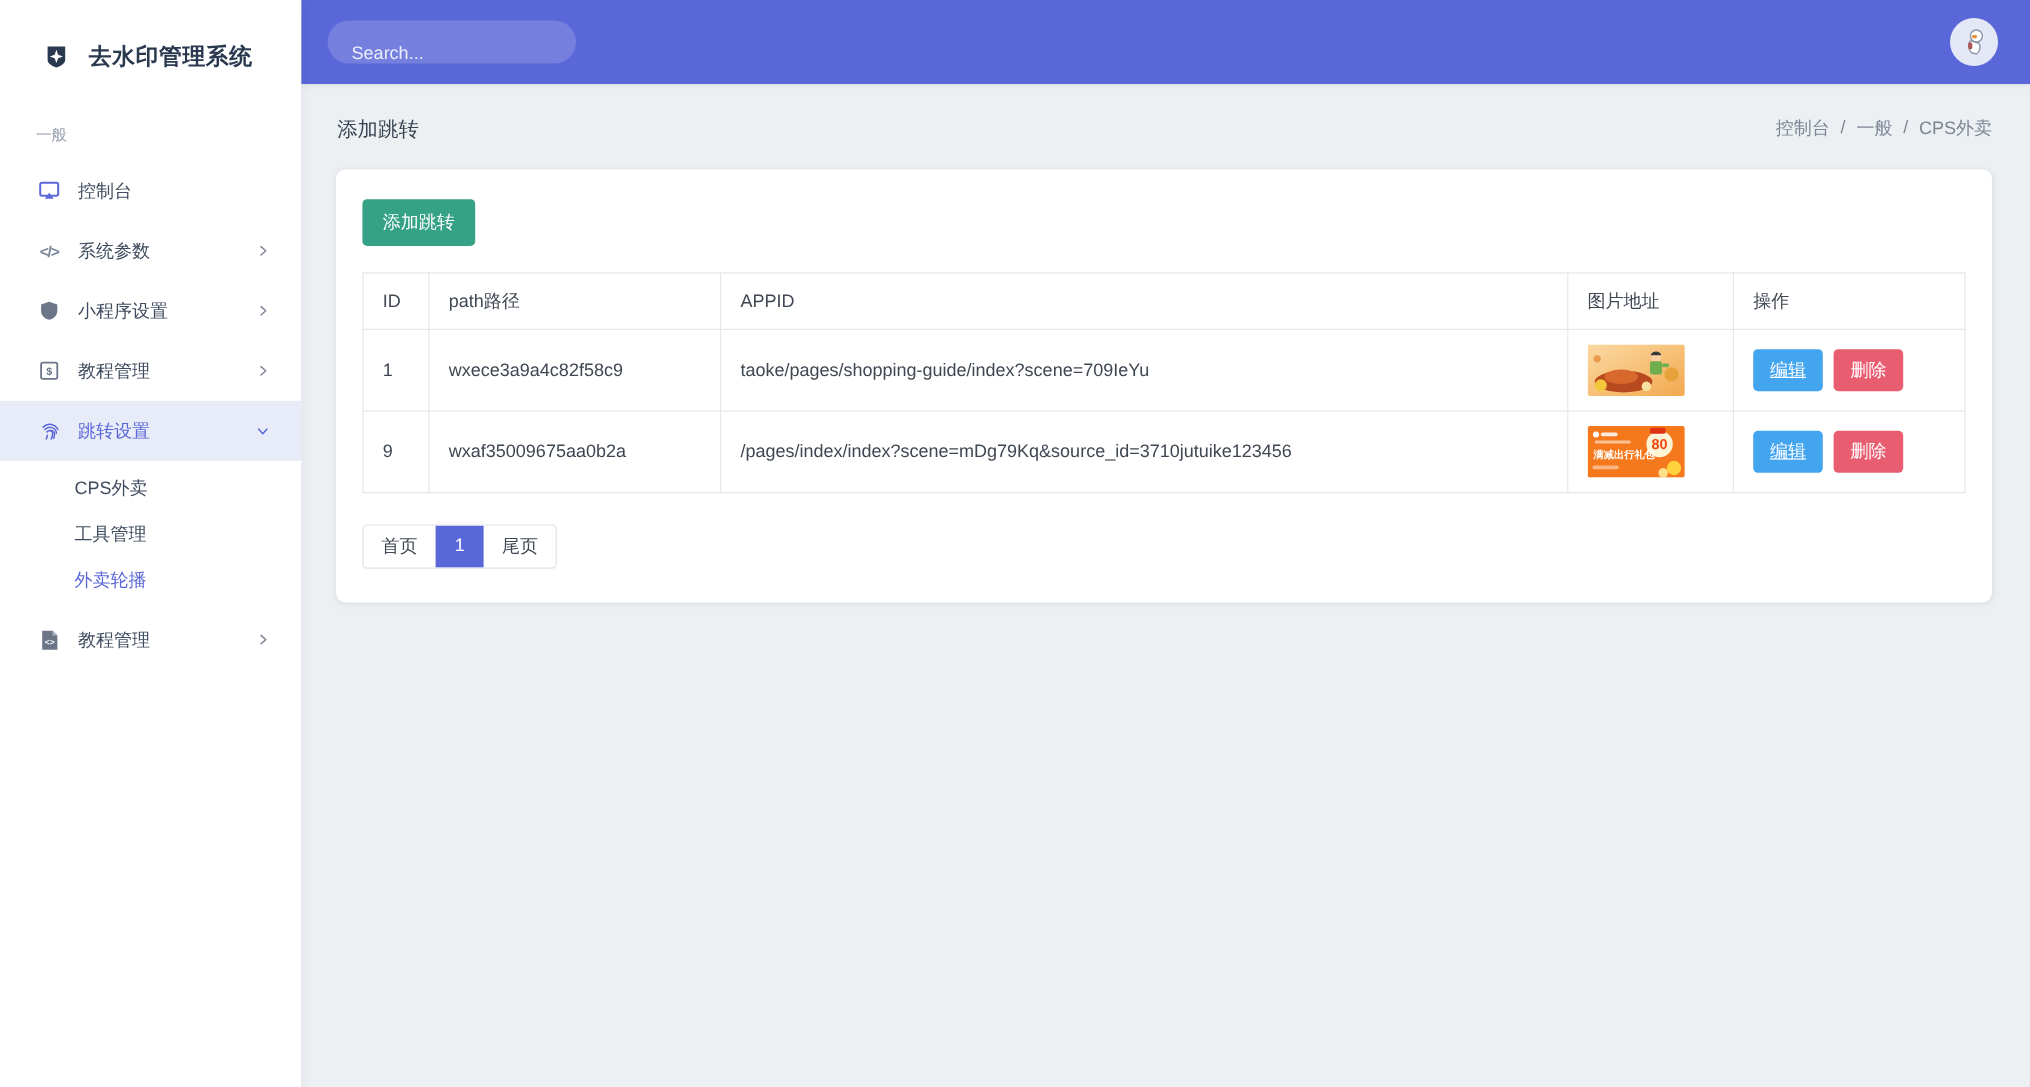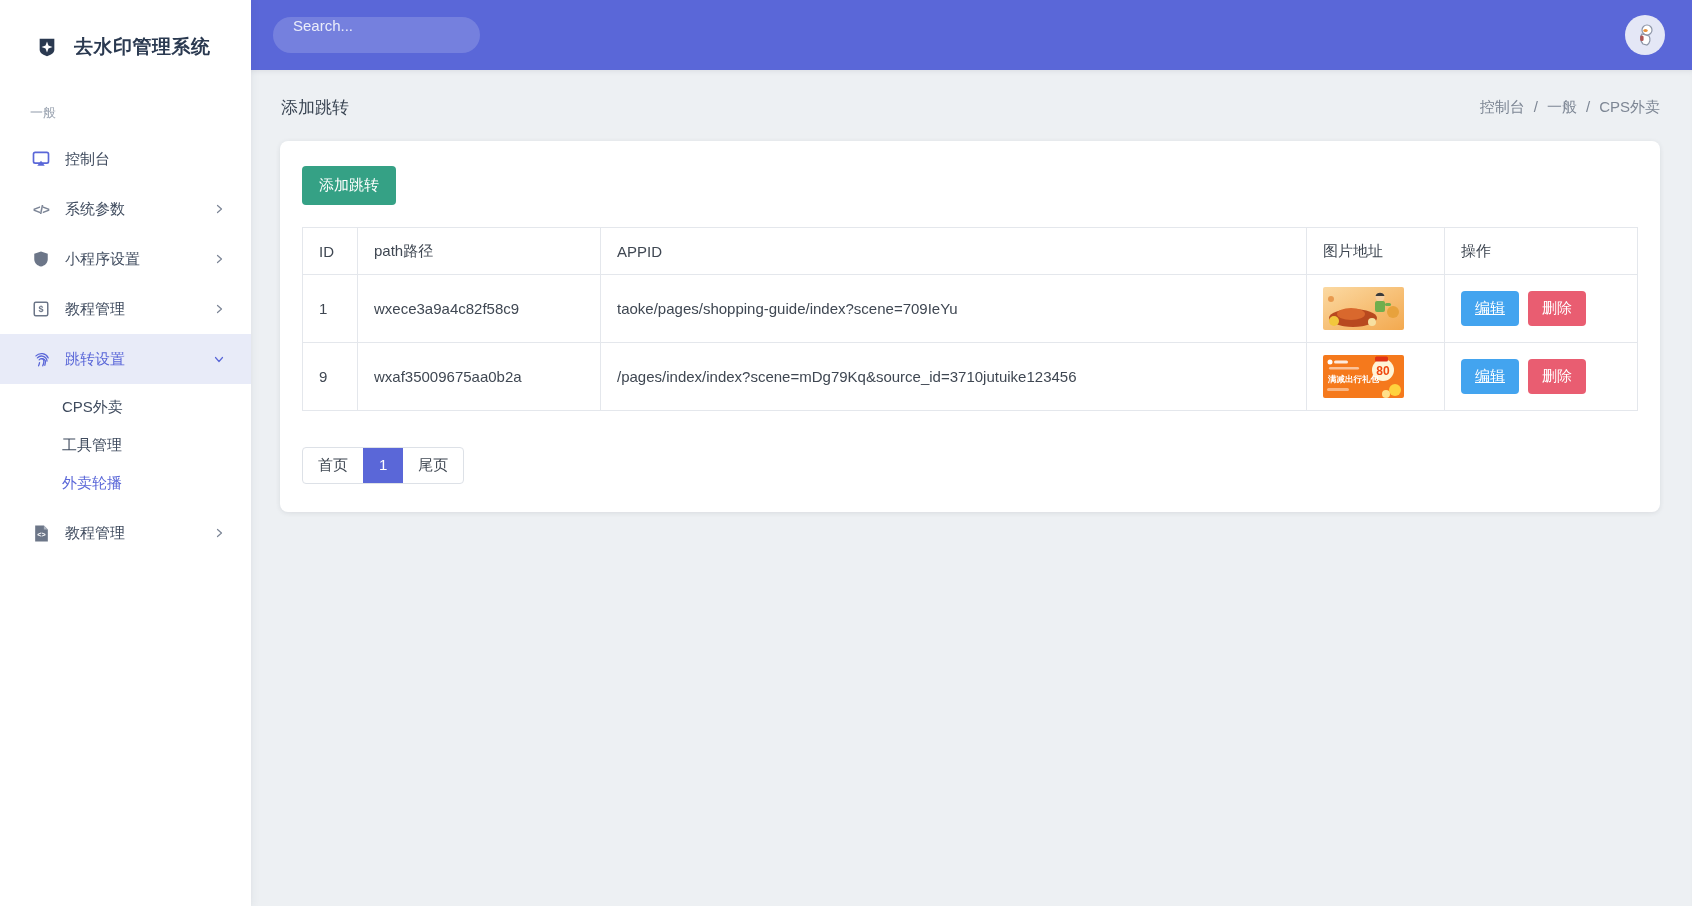--- a/index.html
+++ b/index.html
@@ -21,21 +21,21 @@
   .menu-item.active { background:#e8ebf8; color:#5a67d8; }
   .submenu { padding:4px 0 6px; }
   .submenu-item { display:flex; align-items:center; height:38px; padding-left:62px;
                   font-size:15px; color:#3f4b5e; cursor:pointer; }
   .submenu-item.active { color:#5a67d8; }
   .code-glyph { font-size:13px; font-weight:bold; color:#7c8596; letter-spacing:-1px; }
 
   
   .topbar { position:absolute; left:251px; right:0; top:0; height:70px; background:#5a67d8;
             display:flex; align-items:center; padding:0 27px 0 22px; z-index:10; }
-  .search-pill { display:flex; align-items:flex-start; width:207px; height:36px; border-radius:18px;
+  .search-pill { display:flex; align-items:flex-end; width:207px; height:36px; border-radius:18px;
                  background:rgba(255,255,255,.17); padding:0 16px 0 20px; }
   .search-input { flex:1; background:transparent; border:none; outline:none; color:#ffffff;
                   font-size:15px; font-family:inherit; }
   .search-input::placeholder { color:rgba(255,255,255,.85); }
   .avatar { margin-left:auto; width:40px; height:40px; border-radius:50%; background:#e4e7f6;
             display:flex; align-items:center; justify-content:center; overflow:hidden; cursor:pointer; }
 
   
   .main { position:absolute; left:251px; top:70px; right:0; bottom:0; background:#edf0f3;
           box-shadow:inset 0 4px 6px -4px rgba(40,50,70,.12); }
@@ -52,21 +52,21 @@
   .btn-add { background:#35a185; padding:10px 17px; }
 
   table { width:100%; border-collapse:collapse; table-layout:fixed; margin-top:22px; }
   th, td { border:1px solid #e4e7ec; text-align:left; padding:0 16px; font-weight:normal; }
   th { height:47px; font-size:15px; color:#3f4752; }
   td { height:68px; font-size:15px; color:#3f4752; word-wrap:break-word; }
   .thumb { width:81px; height:43px; border-radius:2px; display:block; }
   .btn-edit { background:#43a4ef; padding:8px 14px; margin-right:9px;text-decoration:underline; }
   .btn-del  { background:#e95d71; padding:8px 14px; }
 
-  .pagination { display:inline-flex; margin-top:36px; border:1px solid #dde1e7; border-radius:4px;
+  .pagination { display:inline-flex; margin-top:26px; border:1px solid #dde1e7; border-radius:4px;
                 overflow:hidden; background:#fff; }
   .page-item { padding:8px 15px; font-size:15px; color:#3f4752; cursor:pointer; }
   .page-item.active { background:#5a67d8; color:#fff; padding:8px 16px; }
 </style>
 </head>
 <body>
 
 <div class="sidebar">
   <div class="logo">
     <svg class="logo-badge" viewBox="0 0 24 24">

